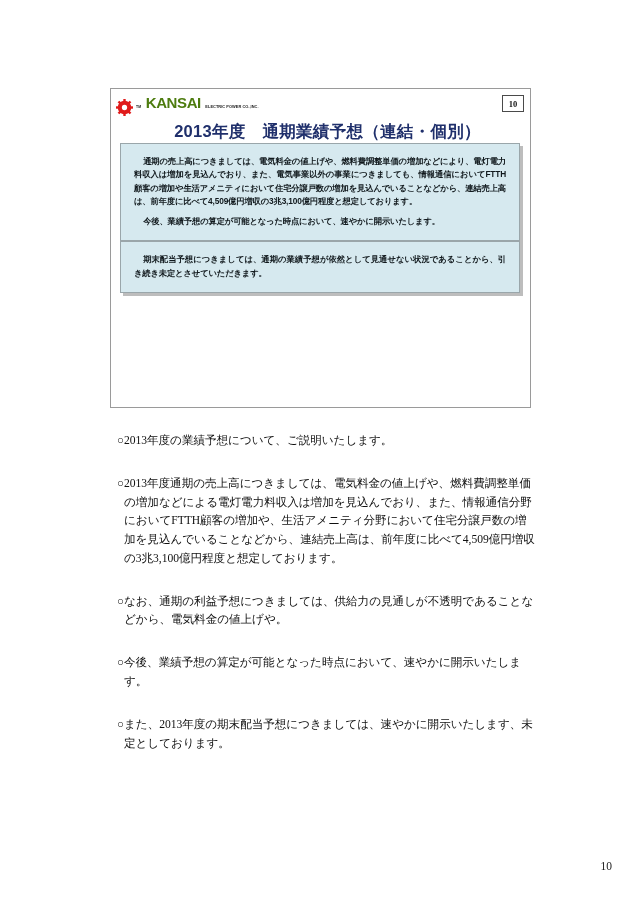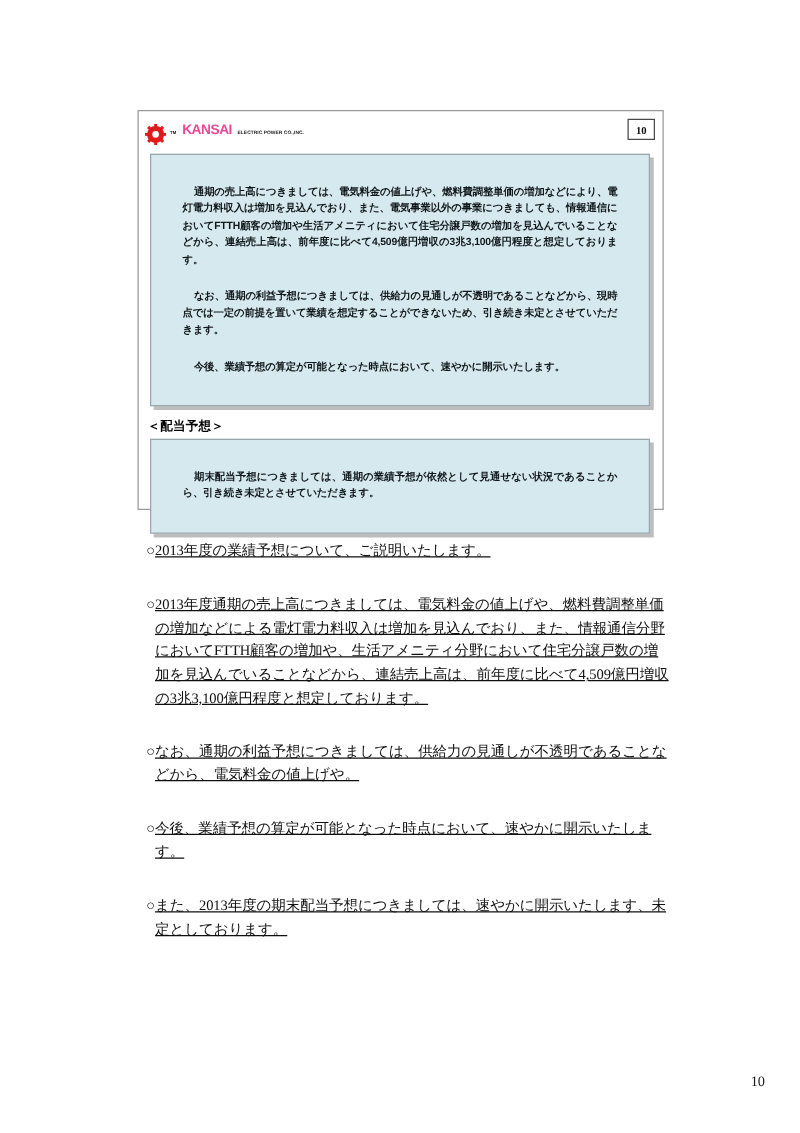--- a/index.html
+++ b/index.html
@@ -60,24 +60,24 @@
   .logo-tm {
     font-size: 3.4px;
     letter-spacing: .2px;
     color: #111;
     margin-bottom: 0px;
     font-weight: bold;
     transform: scaleX(1.1);
     transform-origin: left center;
   }
   .logo-name {
-    font-size: 11px;
+    font-size: 15px;
     font-weight: 800;
     letter-spacing: -0.4px;
-    color: #ec4899;
+    color: #4d7c0f;
     font-family: "Liberation Sans", "DejaVu Sans", sans-serif;
     line-height: 1;
     margin-top: 16px;
   }
   .logo-sub {
     font-size: 3.9px;
     font-weight: bold;
     letter-spacing: .05px;
     color: #1a1a1a;
     margin-top: 1px;
@@ -127,21 +127,21 @@
   .info-box {
     position: relative;
     margin: 0 10px 0 9px;
     background: #d6e9ef;
     border: 1px solid #9aa6aa;
     box-shadow: 3px 3px 0 0 #bdbdbd;
     padding: 7px 9px 8px 9px;
     box-sizing: border-box;
   }
   .info-box p {
-    margin: 16px;
+    margin: 4px;
     font-size: 8.3px;
     line-height: 1.62;
     font-weight: bold;
     color: #10181c;
     text-indent: 1.1em;
     letter-spacing: -0.15px;
     text-align: justify;
   }
   .info-box p + p {
     margin-top: 6px;
@@ -166,21 +166,20 @@
   .note-bullet {
     flex: 0 0 auto;
     font-size: 11.6px;
     line-height: 1.62;
     margin-right: 0px;
   }
   .note-text {
     flex: 1 1 auto;
     text-align: left;
     letter-spacing: -0.05px;
-    text-decoration: underline;
   }
 
   
   .footer-page {
     position: absolute;
     right: 28px;
     bottom: 34px;
     font-family: "Liberation Serif", "DejaVu Serif", serif;
     font-size: 11.5px;
     color: #1a1a1a;
@@ -213,28 +212,27 @@
       <span class="logo-text">
         <span class="logo-tm">TM</span>
         <span class="logo-name">KANSAI</span>
         <span class="logo-sub">ELECTRIC POWER CO.,INC.</span>
       </span>
     </div>
 
     <div class="page-badge">10</div>
   </div>
 
+  <div class="slide-title">2013年度　通期業績予想（連結・個別）</div>
 
   <div class="info-box">
     <p>通期の売上高につきましては、電気料金の値上げや、燃料費調整単価の増加などにより、電灯電力料収入は増加を見込んでおり、また、電気事業以外の事業につきましても、情報通信においてFTTH顧客の増加や生活アメニティにおいて住宅分譲戸数の増加を見込んでいることなどから、連結売上高は、前年度に比べて4,509億円増収の3兆3,100億円程度と想定しております。</p>
-    <p>なお、通期の利益予想につきましては、供給力の見通しが不透明であることなどから、現時点では一定の前提を置いて業績を想定することができないため、引き続き未定とさせていただきます。</p>
     <p>今後、業績予想の算定が可能となった時点において、速やかに開示いたします。</p>
   </div>
 
-  <div class="section-label">＜配当予想＞</div>
   <div class="info-box">
     <p>期末配当予想につきましては、通期の業績予想が依然として見通せない状況であることから、引き続き未定とさせていただきます。</p>
   </div>
 
 </div>
 
 <div class="notes">
 
   <div class="note-item">
     <span class="note-bullet">○</span>

